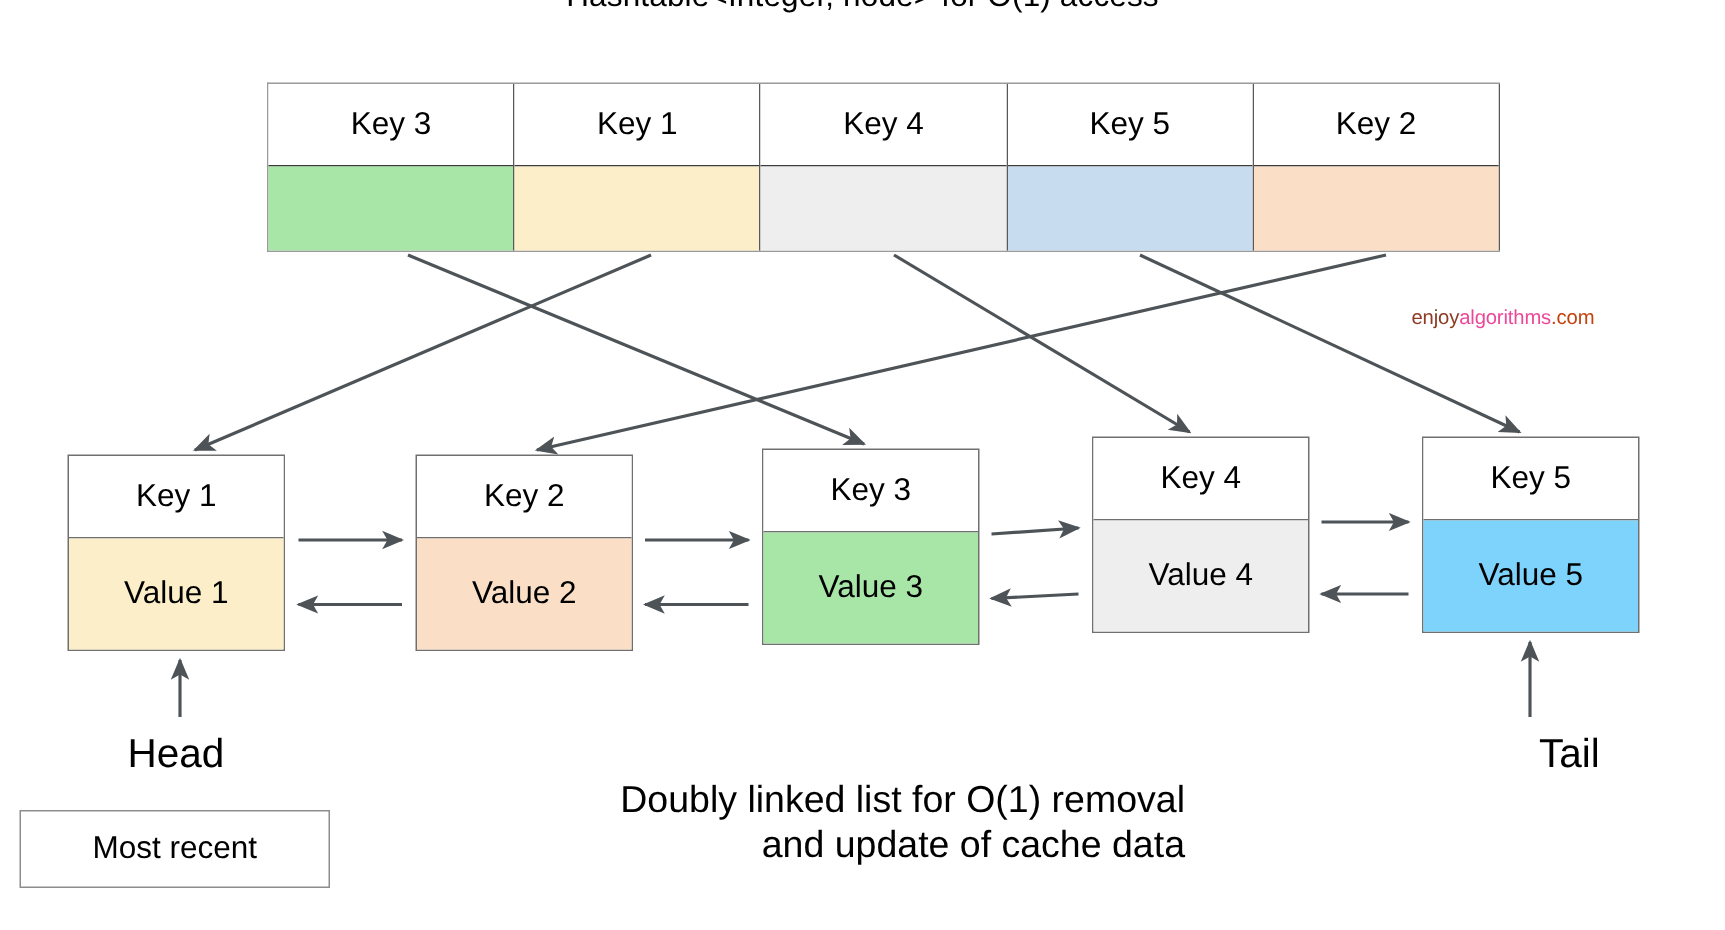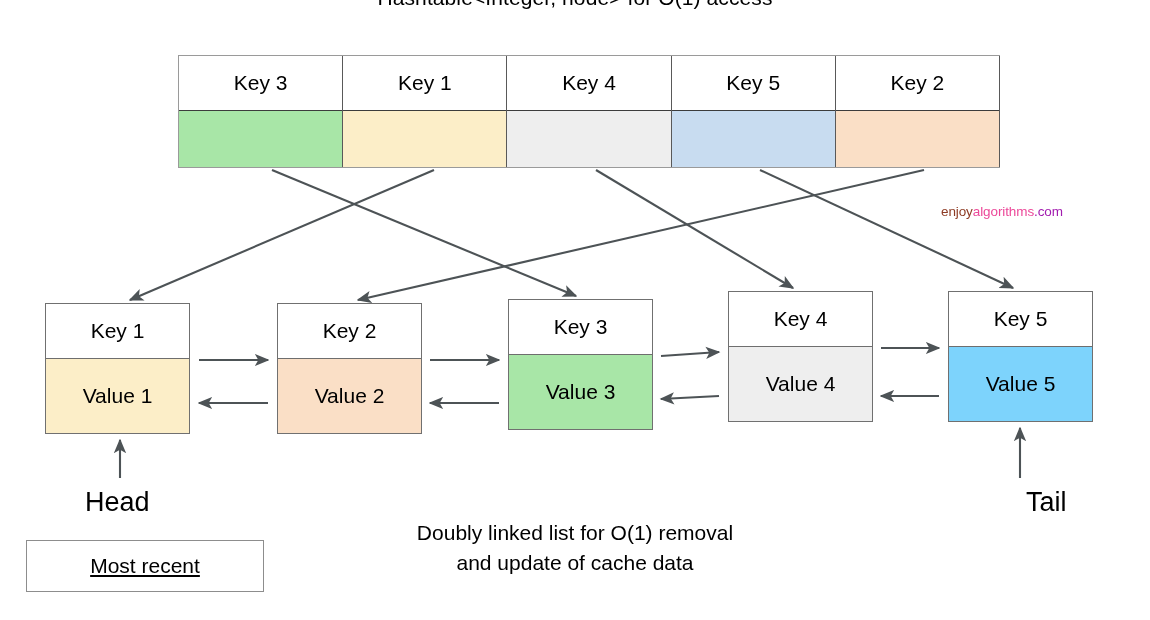--- a/index.html
+++ b/index.html
@@ -100,23 +100,23 @@
 
   
   .lbl {
     position: absolute;
     font-size: 27px;
     color: #000000;
     white-space: nowrap;
   }
   .caption {
     position: absolute;
-    font-size: 21px;
-    color: #000000;
-    text-align: center;
+    font-size: 25px;
+    color: #000000;
+    text-align: right;
     line-height: 30px;
     white-space: nowrap;
   }
 
   
   .boxlbl {
     position: absolute;
     box-sizing: border-box;
     border: 1.4px solid #8d8d8d;
     background: #ffffff;
@@ -132,21 +132,21 @@
   .wm {
     position: absolute;
     left: 941px;
     top: 204px;
     font-size: 13.5px;
     white-space: nowrap;
     letter-spacing: -0.1px;
   }
   .wm .p1 { color: #8e3b24; }
   .wm .p2 { color: #ec4899; }
-  .wm .p3 { color: #a21caf; }
+  .wm .p3 { color: #c2410c; }
 
   
   svg.overlay {
     position: absolute;
     left: 0;
     top: 0;
     width: 1150px;
     height: 620px;
     pointer-events: none;
   }
@@ -203,21 +203,21 @@
   </div>
 
   <div class="lbl" style="left:85px; top:487px;">Head</div>
   <div class="lbl" style="left:990px; top:487px;margin-left:36px;">Tail</div>
 
   <div class="caption" style="left:360px; top:518px; width:430px;">
     <div>Doubly linked list for O(1) removal</div>
     <div>and update of cache data</div>
   </div>
 
-  <div class="boxlbl" style="left:26px;  top:540px; width:238px; height:52px;text-decoration:underline;">Most recent</div>
+  <div class="boxlbl" style="left:13px;  top:540px; width:207px; height:52px;">Most recent</div>
 
   <div class="wm"><span class="p1">enjoy</span><span class="p2">algorithms</span><span class="p3">.com</span></div>
 
   <svg class="overlay" viewBox="0 0 1150 620">
     <defs>
       <marker id="ah" viewBox="0 0 10 10" refX="9" refY="5" markerWidth="7" markerHeight="7" orient="auto-start-reverse">
         <path d="M0,0.8 L10,5 L0,9.2 L2.4,5 Z" fill="#4d5356"></path>
       </marker>
     </defs>
 

